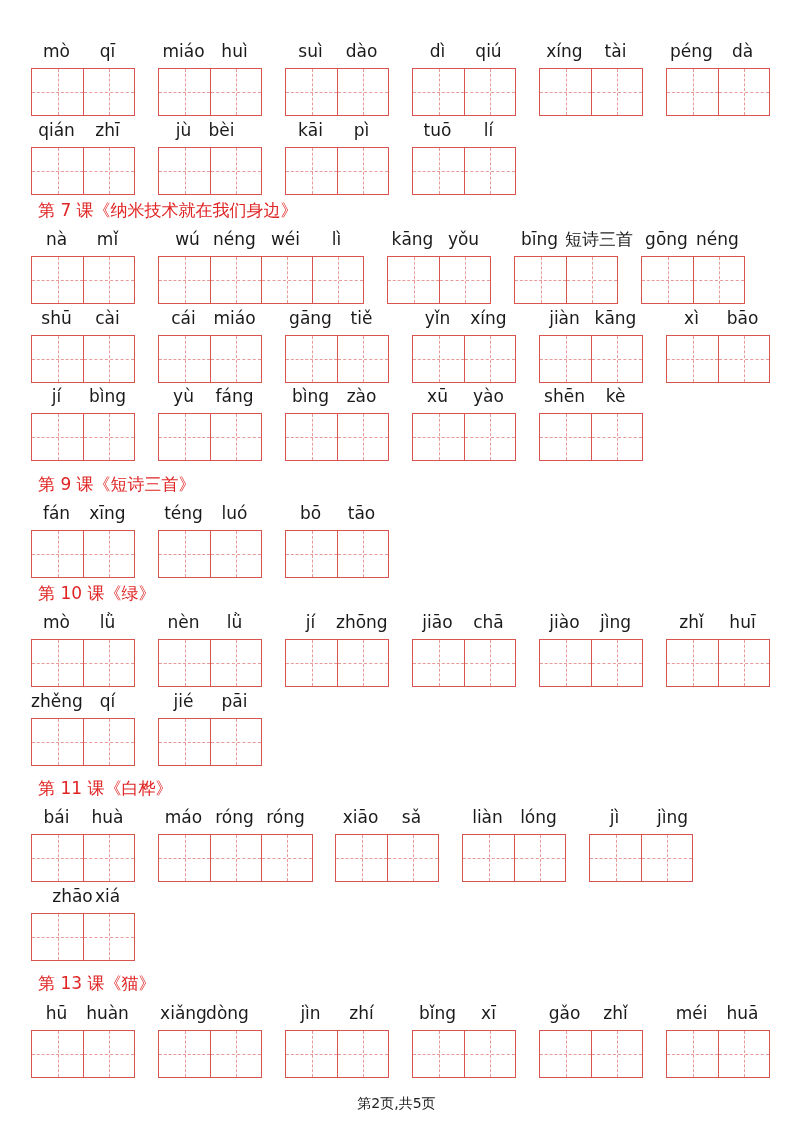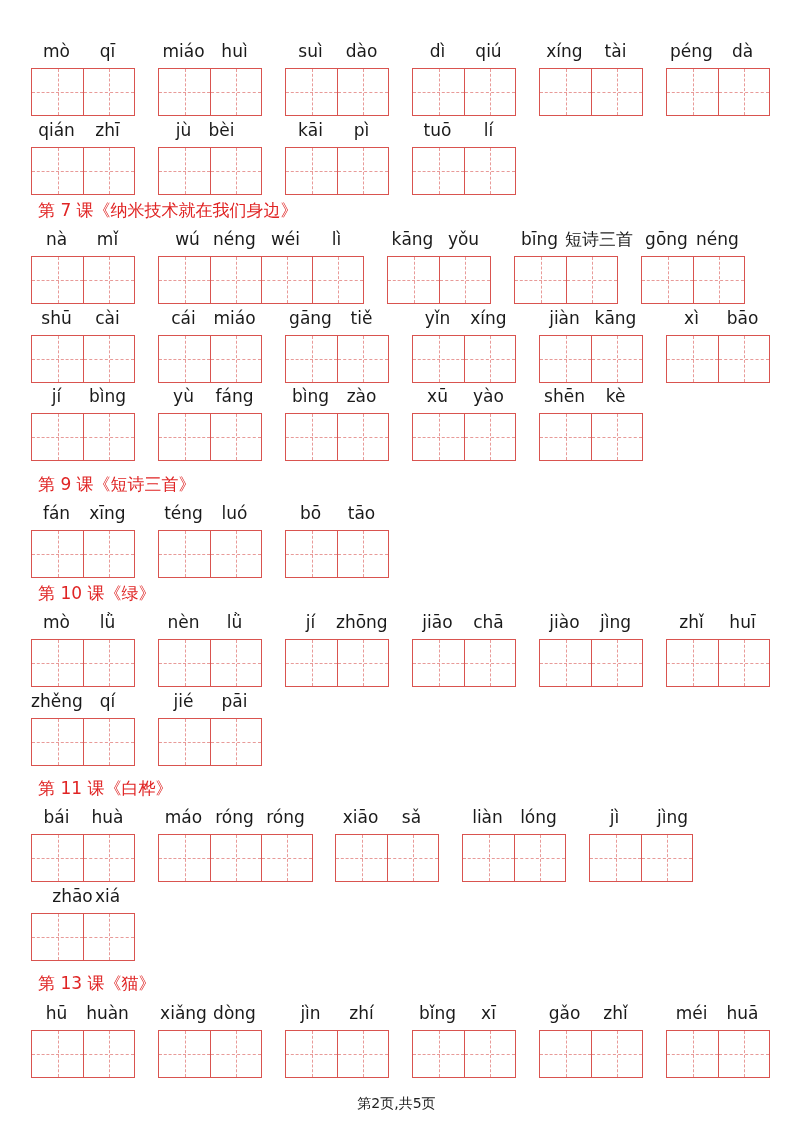--- a/index.html
+++ b/index.html
@@ -413,21 +413,21 @@
   <div class="group" style="left:31px">
     <div class="py" style="left:0">hū</div>
     <div class="py" style="left:51px">huàn</div>
     <div class="cells">
         <div class="cell"></div>
         <div class="cell"></div>
       </div>
   </div>
   <div class="group" style="left:158px">
     <div class="py" style="left:0">xiǎng</div>
-    <div class="py" style="left:51px">dòng</div>
+    <div class="py" style="left:44px">dòng</div>
     <div class="cells">
         <div class="cell"></div>
         <div class="cell"></div>
       </div>
   </div>
   <div class="group" style="left:285px">
     <div class="py" style="left:0">jìn</div>
     <div class="py" style="left:51px">zhí</div>
     <div class="cells">
         <div class="cell"></div>

